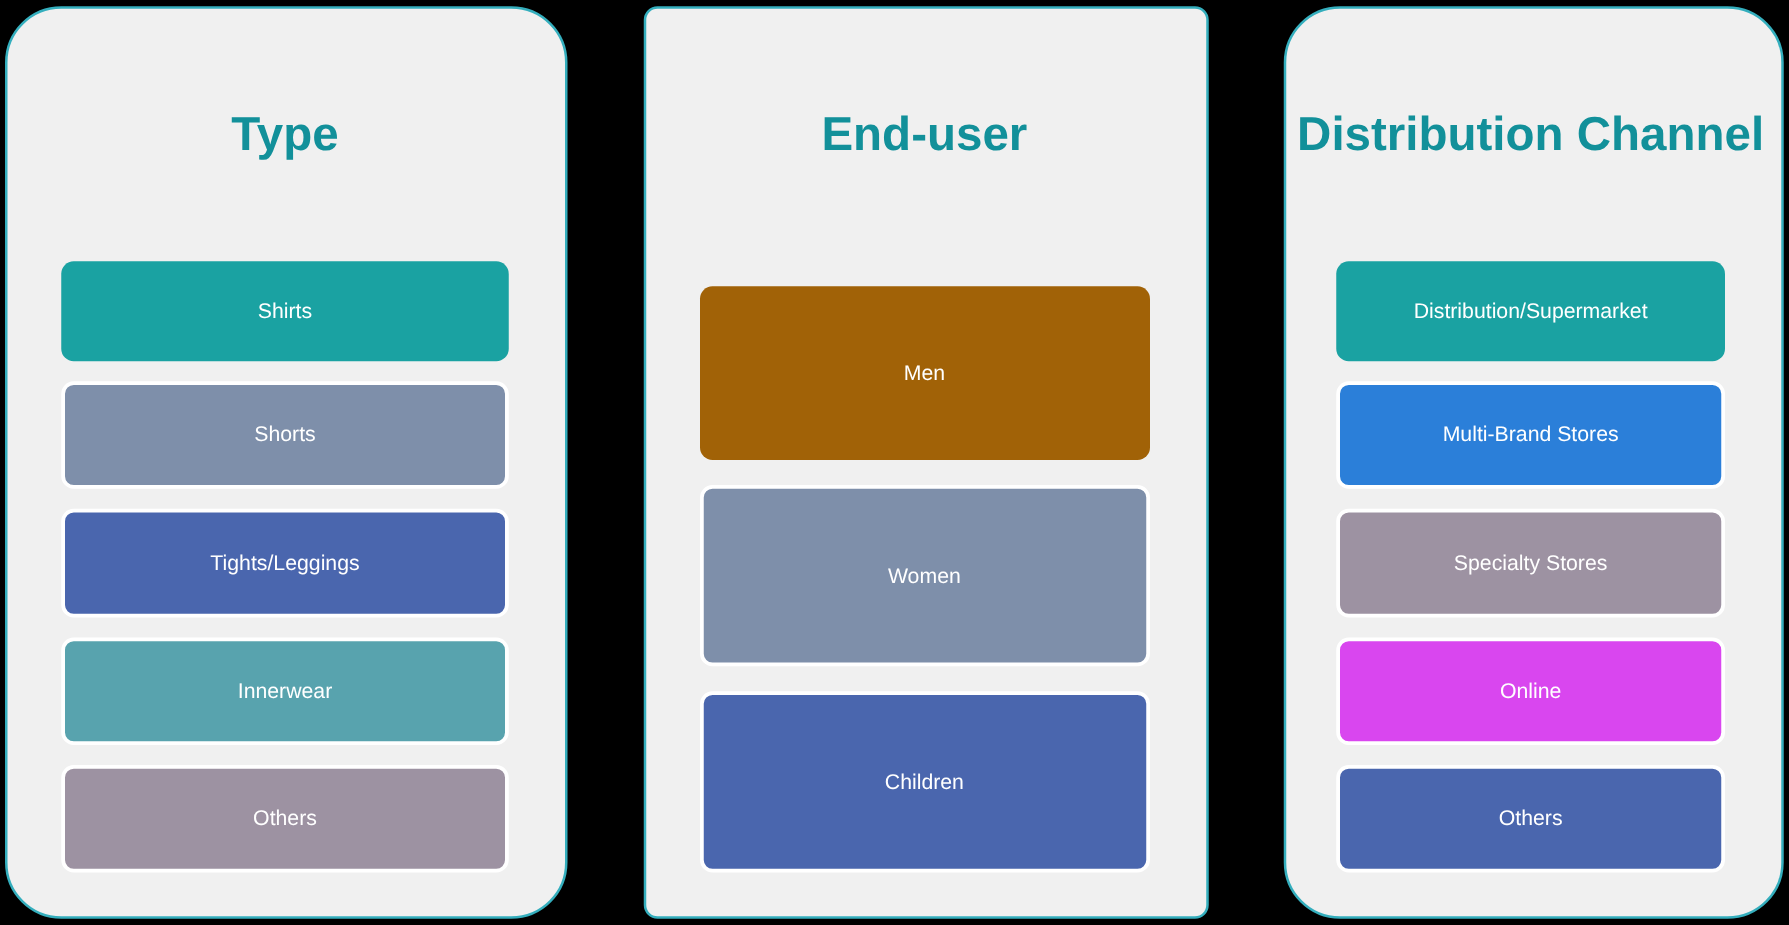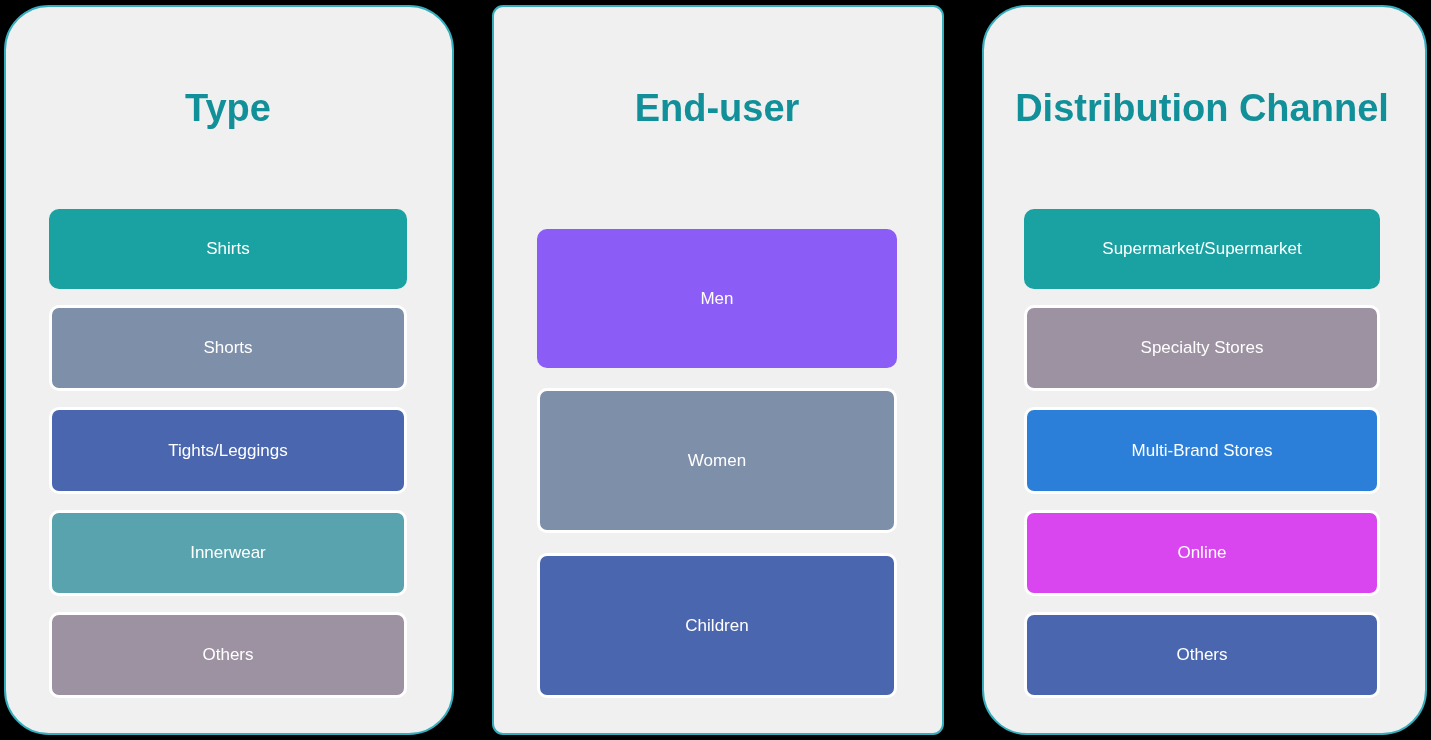--- a/index.html
+++ b/index.html
@@ -23,21 +23,21 @@
     border: 2px solid #34AEBD;
     border-radius: 45px;
     box-sizing: border-box;
     height: 730px;
     display: flex;
     flex-direction: column;
     padding: 0 45px 35px 43px;
   }
   .panel-type   { width: 450px; }
   .panel-enduser{ width: 452px; border-radius: 11px; }
-  .panel-dist   { width: 445px; padding-left: 40px; }
+  .panel-dist   { width: 400px; padding-left: 40px; }
   .panel-header {
     height: 202px;
     display: flex;
     align-items: center;
     justify-content: center;
     flex: none;
   }
   .panel-title {
     margin: 0;
     color: #12909A;
@@ -90,32 +90,32 @@
       <div class="box" style="background-color: rgb(88, 163, 174);">Innerwear</div>
       <div class="box" style="background-color: rgb(157, 146, 162);">Others</div>
     </div>
   </section>
 
   <section class="panel panel-enduser">
     <div class="panel-header">
       <h2 class="panel-title">End-user</h2>
     </div>
     <div class="items">
-      <div class="box" style="background-color: #8b5cf6;">Men</div>
+      <div class="box" style="background-color: #a16207;">Men</div>
       <div class="box" style="background-color: rgb(126, 143, 170);">Women</div>
       <div class="box" style="background-color: rgb(74, 102, 174);">Children</div>
     </div>
   </section>
 
   <section class="panel panel-dist">
     <div class="panel-header">
       <h2 class="panel-title">Distribution Channel</h2>
     </div>
     <div class="items">
-      <div class="box" style="background-color: rgb(26, 162, 162);">Supermarket/Supermarket</div>
+      <div class="box" style="background-color: rgb(26, 162, 162);">Distribution/Supermarket</div>
+      <div class="box" style="background-color: rgb(43, 127, 217);">Multi-Brand Stores</div>
       <div class="box" style="background-color: rgb(157, 146, 162);">Specialty Stores</div>
-      <div class="box" style="background-color: rgb(43, 127, 217);">Multi-Brand Stores</div>
       <div class="box" style="background-color: #d946ef;">Online</div>
       <div class="box" style="background-color: rgb(74, 102, 174);">Others</div>
     </div>
   </section>
 
 </div>
 
 </body></html>

